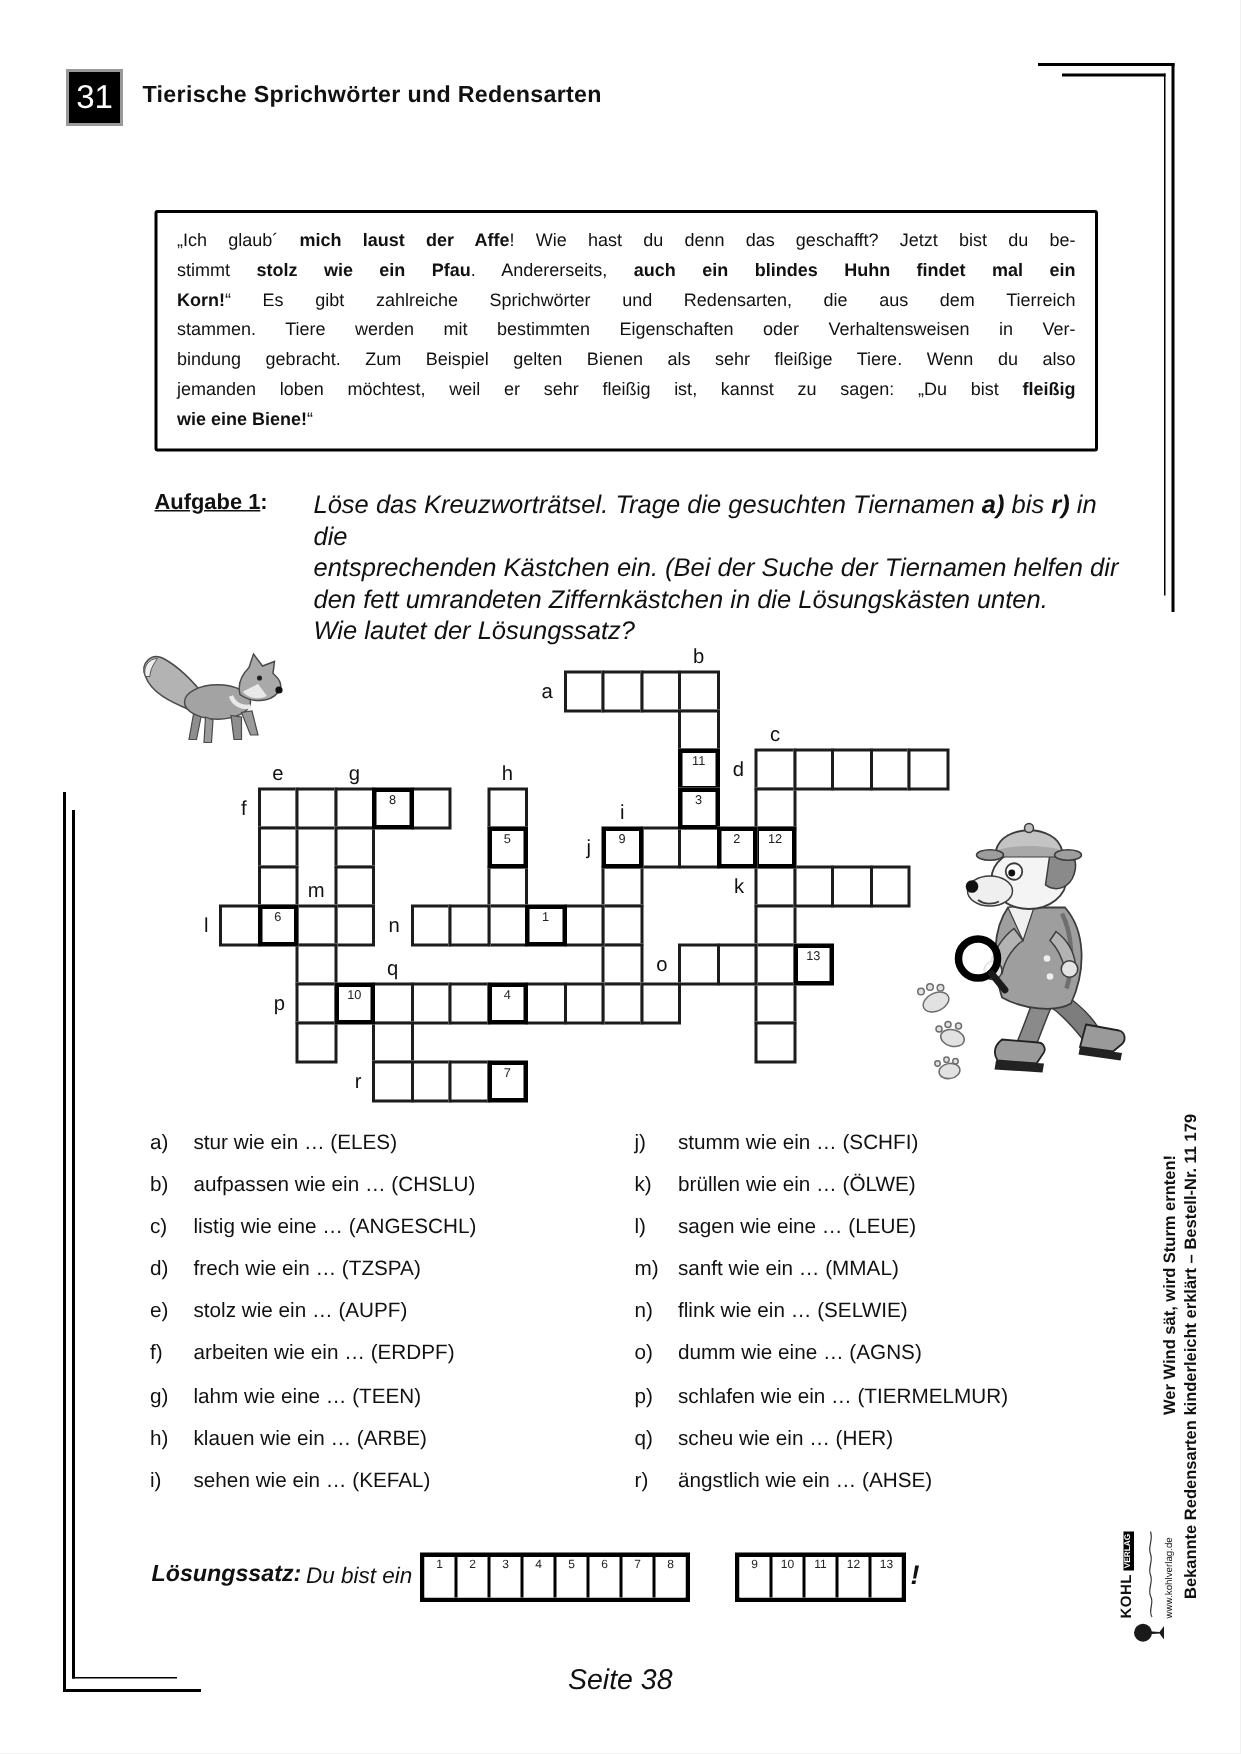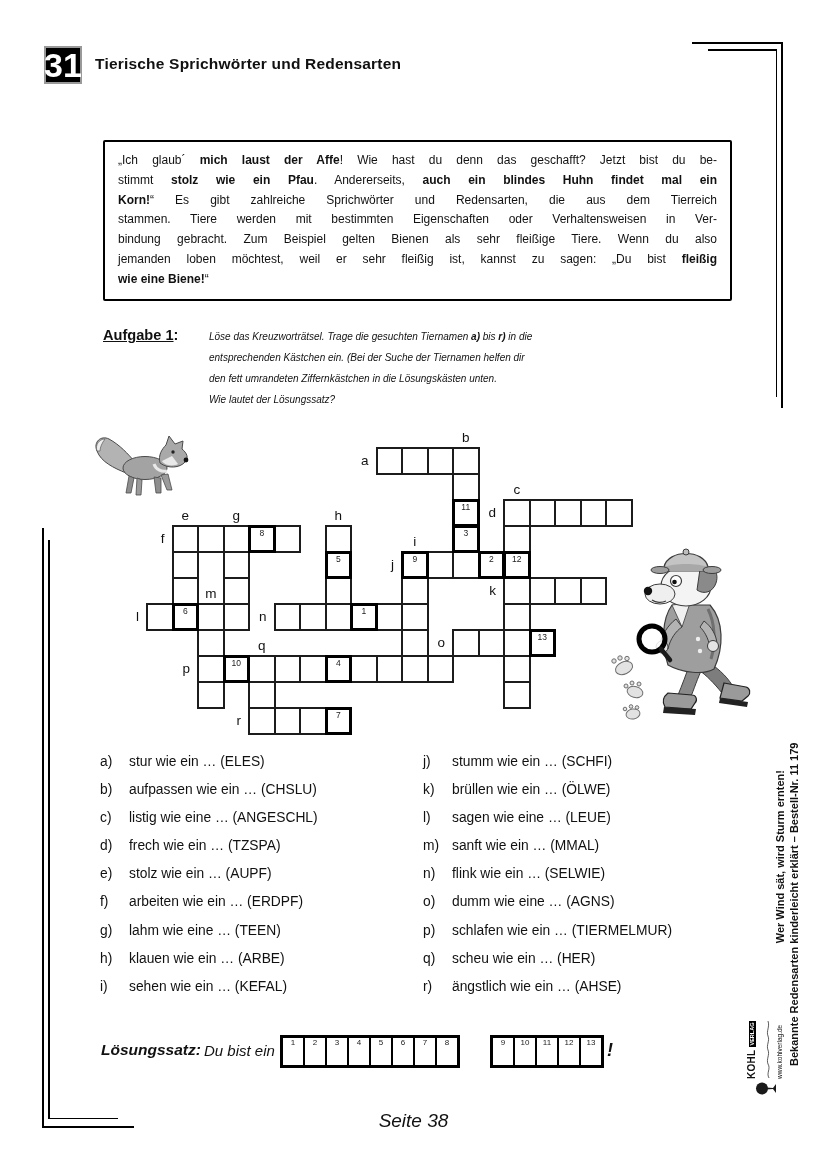--- a/index.html
+++ b/index.html
@@ -2,38 +2,38 @@
 <html><head>
 <meta charset="utf-8">
 <style>
   html,body{margin:0;padding:0;background:#e5e5e5;}
   .page{position:relative;width:827px;height:1169px;background:#ffffff;margin:0 auto;
         font-family:"Liberation Sans","DejaVu Sans",sans-serif;color:#111;overflow:hidden;}
   .abs{position:absolute;}
 
   
   .lesson-num{left:44px;top:46px;width:38px;height:38px;background:#000;color:#fff;
-      font-weight:bold;font-size:34px;display:flex;align-items:center;justify-content:center;
+      font-weight:normal;font-size:22px;display:flex;align-items:center;justify-content:center;
       border:2px solid #999;box-sizing:border-box;}
   .page-title{left:95px;top:55px;font-size:15.5px;font-weight:bold;letter-spacing:.2px;}
 
   
   .mark{background:#000;}
 
   
   .intro{left:103px;top:140px;width:629px;box-sizing:border-box;border:2.5px solid #000;
       border-radius:2px;padding:9px 13px;font-size:12px;line-height:19.8px;}
   .intro .jl{text-align:justify;text-align-last:justify;}
   .intro .jl.last{text-align-last:left;}
   .bseg{font-weight:bold;}
 
   
   .task-label{left:103px;top:327px;font-size:14.6px;font-weight:bold;}
   .task-label .ul{text-decoration:underline;}
-  .instr{left:209px;top:326px;width:540px;font-size:10px;line-height:21px;font-style:italic;}
+  .instr{left:209px;top:326px;width:540px;font-size:17px;line-height:21px;font-style:italic;}
   .instr .bseg{font-weight:bold;}
 
   
   .cw-cell{position:absolute;background:#fff;border:2px solid #1c1c1c;box-sizing:border-box;}
   .cw-cell.bold{border:3px solid #000;z-index:2;}
   .cw-cell .n{position:absolute;top:0;left:0;right:0;text-align:center;
       font-size:8.5px;line-height:10px;color:#222;}
   .cw-label{position:absolute;font-size:13.5px;color:#111;line-height:14px;}
   .cw-label.h{text-align:right;}
   .cw-label.v{text-align:center;}

